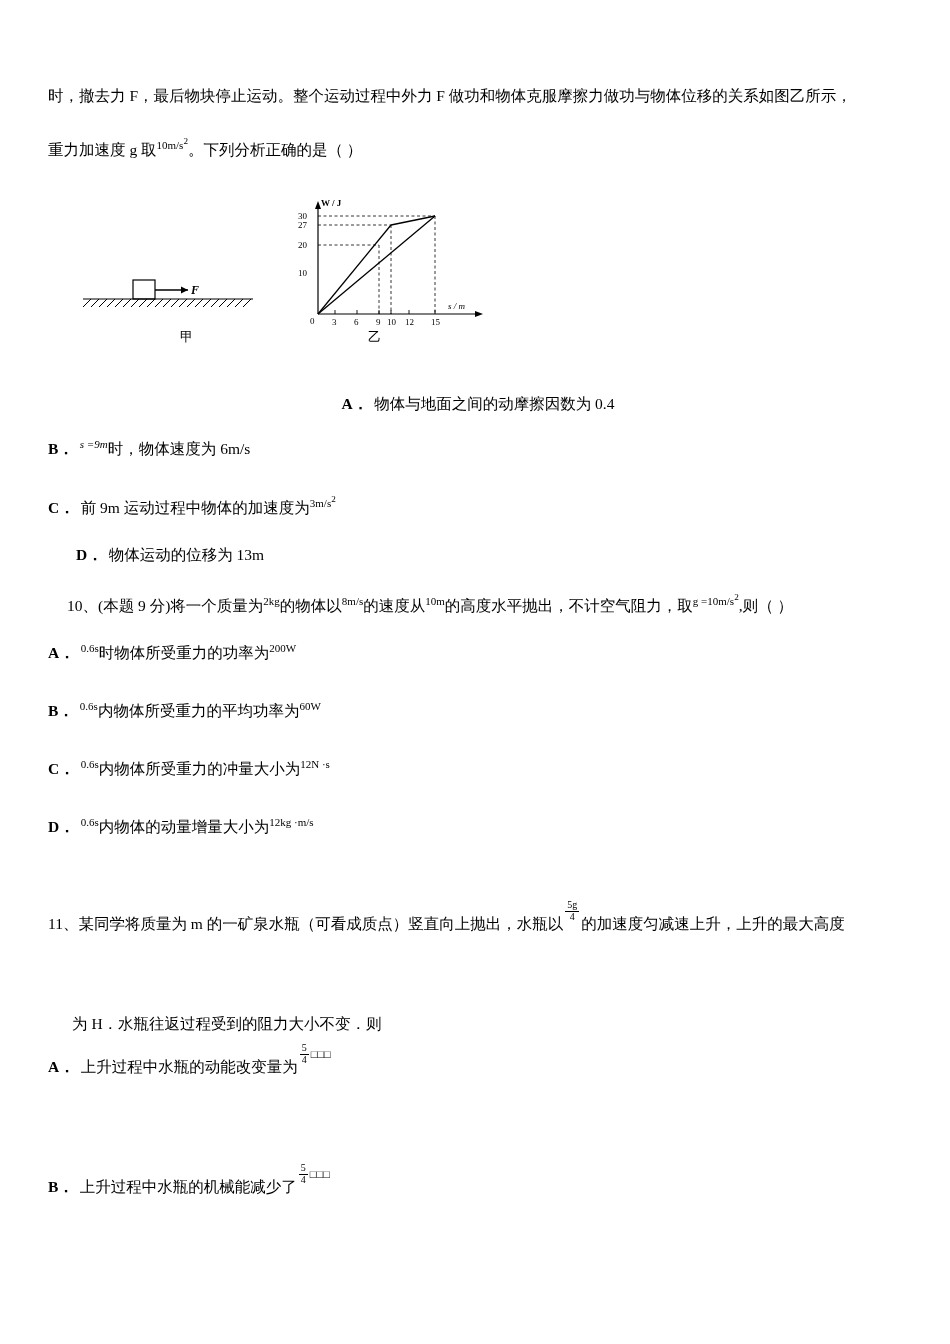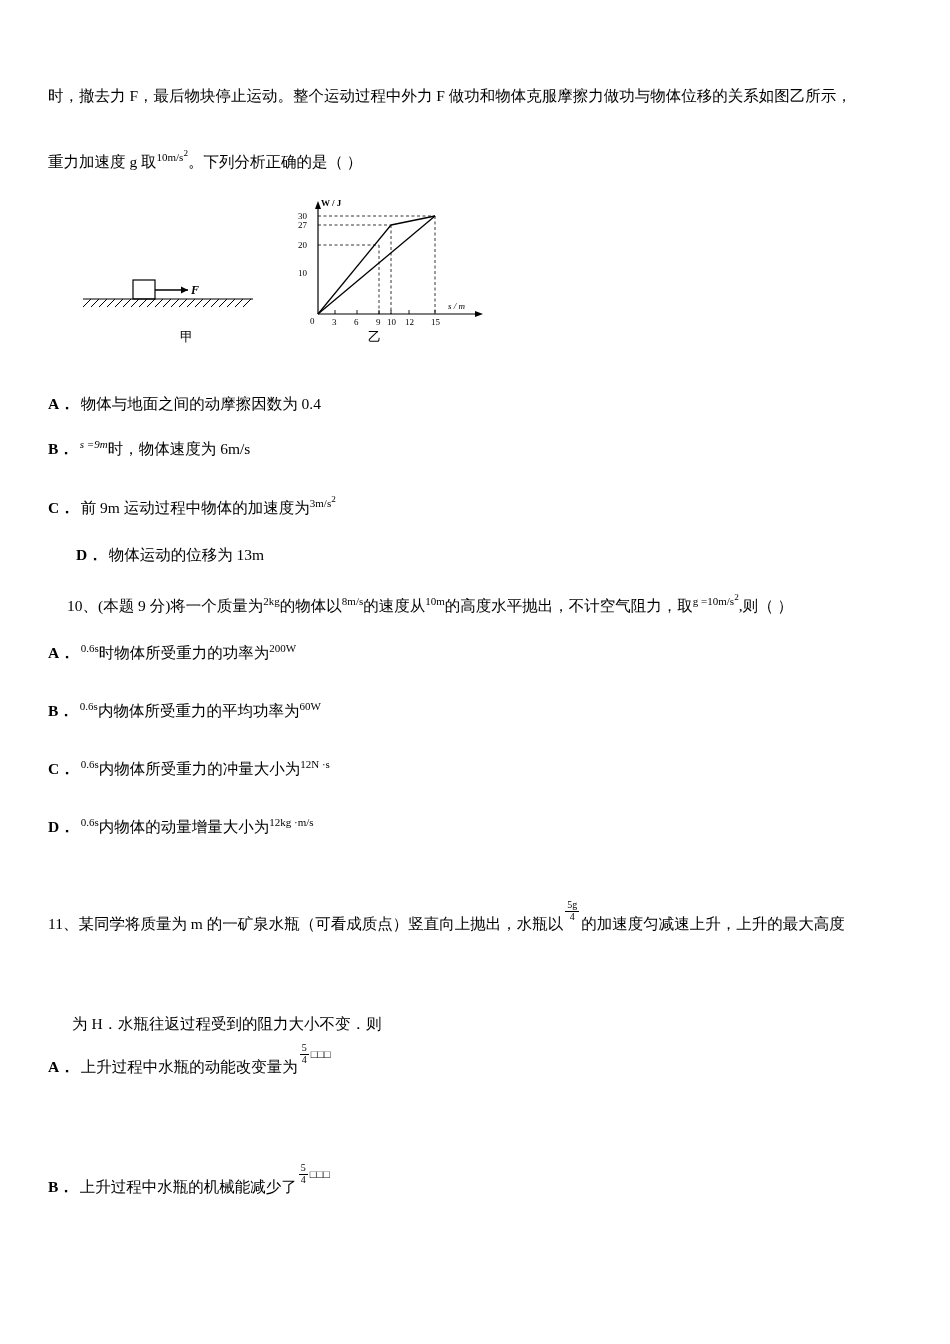--- a/index.html
+++ b/index.html
@@ -54,21 +54,21 @@
     line-height: 1.5;
     display: block;
   }
   .opt-label {
     font-weight: bold;
     margin-right: 6px;
   }
 
   
   #top-text-1 { position: absolute; left: 48px; top: 84px; width: 860px; }
-  #top-text-2 { position: absolute; left: 48px; top: 146px; width: 860px; }
+  #top-text-2 { position: absolute; left: 48px; top: 134px; width: 860px; }
 
   
   #figure-block {
     position: absolute;
     left: 48px;
     top: 196px;
     width: 430px;
     height: 160px;
   }
   #fig-jia {
@@ -92,21 +92,21 @@
     height: 130px;
   }
   #fig-yi-label {
     position: absolute;
     left: 320px;
     top: 132px;
     font-size: 13px;
   }
 
   
-  #q9-optA { position: absolute; left: 48px; top: 392px; width: 860px; }
+  #q9-optA { position: absolute; left: 48px; top: 392px; width: 860px; text-align: center; }
   #q9-optB { position: absolute; left: 48px; top: 436px; width: 860px; }
   #q9-optC { position: absolute; left: 48px; top: 493px; width: 860px; }
   #q9-optD { position: absolute; left: 48px; top: 543px; width: 860px; margin-left: 28px; }
 
   
   #q10-stem { position: absolute; left: 48px; top: 590px; width: 880px; margin-left: 19px; }
   #q10-optA { position: absolute; left: 48px; top: 640px; width: 860px; }
   #q10-optB { position: absolute; left: 48px; top: 698px; width: 860px; }
   #q10-optC { position: absolute; left: 48px; top: 756px; width: 860px; }
   #q10-optD { position: absolute; left: 48px; top: 814px; width: 860px; }

